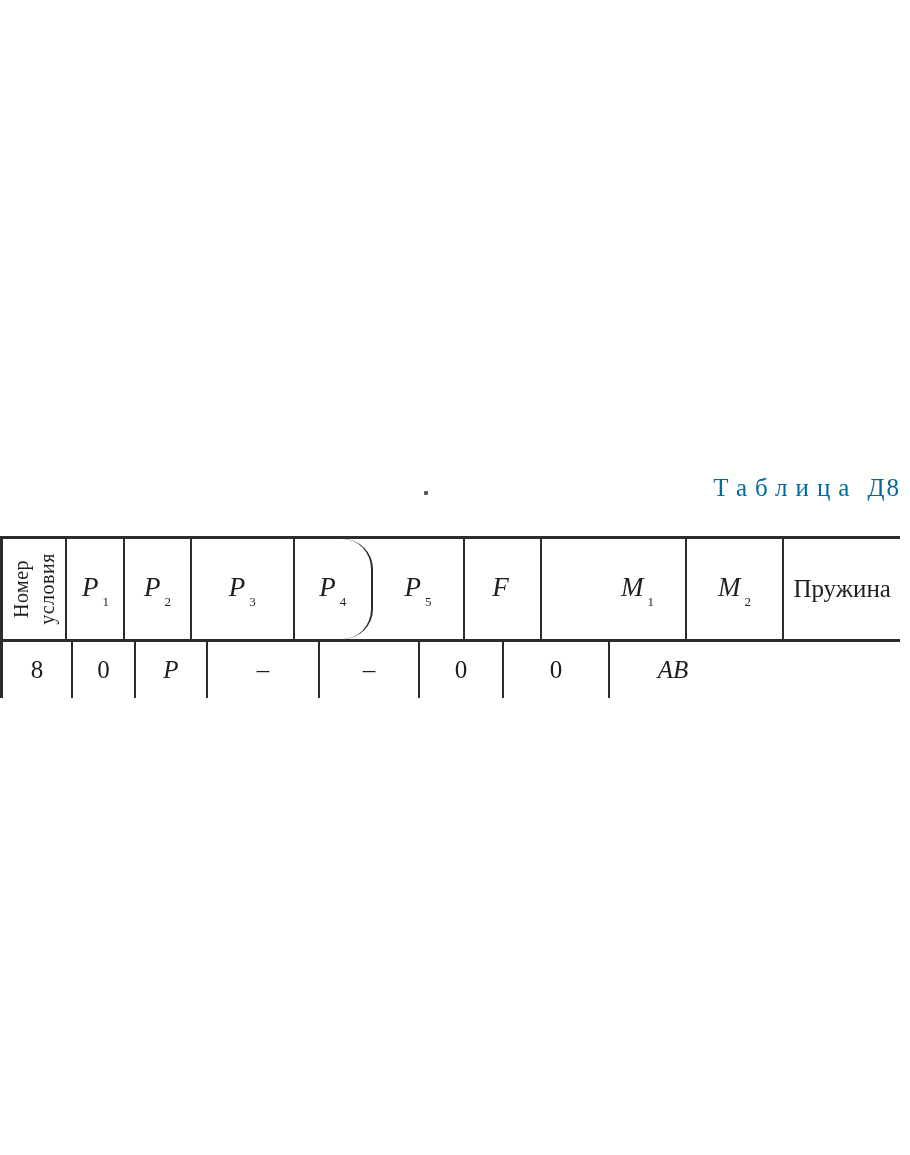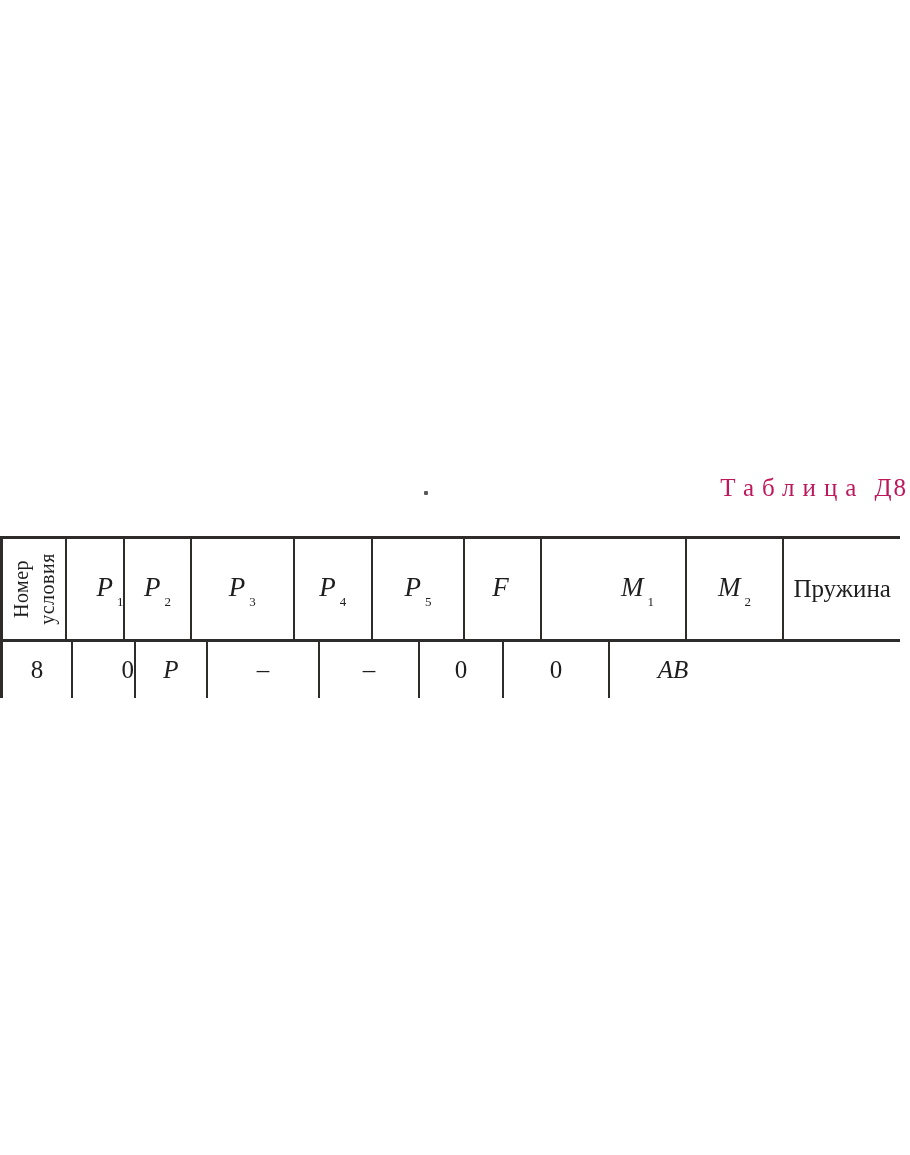--- a/index.html
+++ b/index.html
@@ -12,24 +12,24 @@
     position:relative;
     width:910px;height:1155px;
     background:var(--paper);
     font-family:"Liberation Serif","DejaVu Serif",serif;
     color:var(--ink);
     overflow:hidden;
   }
   
   #table-title{
     position:absolute;
-    top:474px;right:2px;
+    top:474px;right:9px;
     font-size:25px;
     white-space:nowrap;
-    color:#be185d;
+    color:#0369a1;
   }
   #table-title .spaced{letter-spacing:8px;}
   #table-title .code{letter-spacing:2px;margin-left:10px;}
   
   #ink-dot{
     position:absolute;
     left:424px;top:491px;
     width:4px;height:4px;
     background:#5a5a5a;
     border-radius:1px;
@@ -52,22 +52,22 @@
   .cell{
     box-sizing:border-box;
     border-right:2px solid var(--line);
     display:flex;
     align-items:center;
     justify-content:center;
     overflow:hidden;
   }
   .cell:last-child{border-right:none;}
   
-  .c0{width:70px;}  .c1{width:63px;justify-content:flex-end;}  .c2{width:72px;}
-  .c3{width:112px;}  .c4{width:85px;}  .c5{width:100px;}
+  .c0{width:70px;}  .c1{width:63px;}  .c2{width:72px;}
+  .c3{width:112px;}  .c4{width:85px;border-radius:30px;}  .c5{width:100px;}
   .c6{width:84px;}  .c7{width:105px;margin-left:48px;} .c8{width:106px;}
   .c9{width:126px;}
   
   .rot{
     transform:rotate(-90deg);
     font-size:20px;
     line-height:26px;
     text-align:center;
     white-space:nowrap;
     letter-spacing:0.5px;

